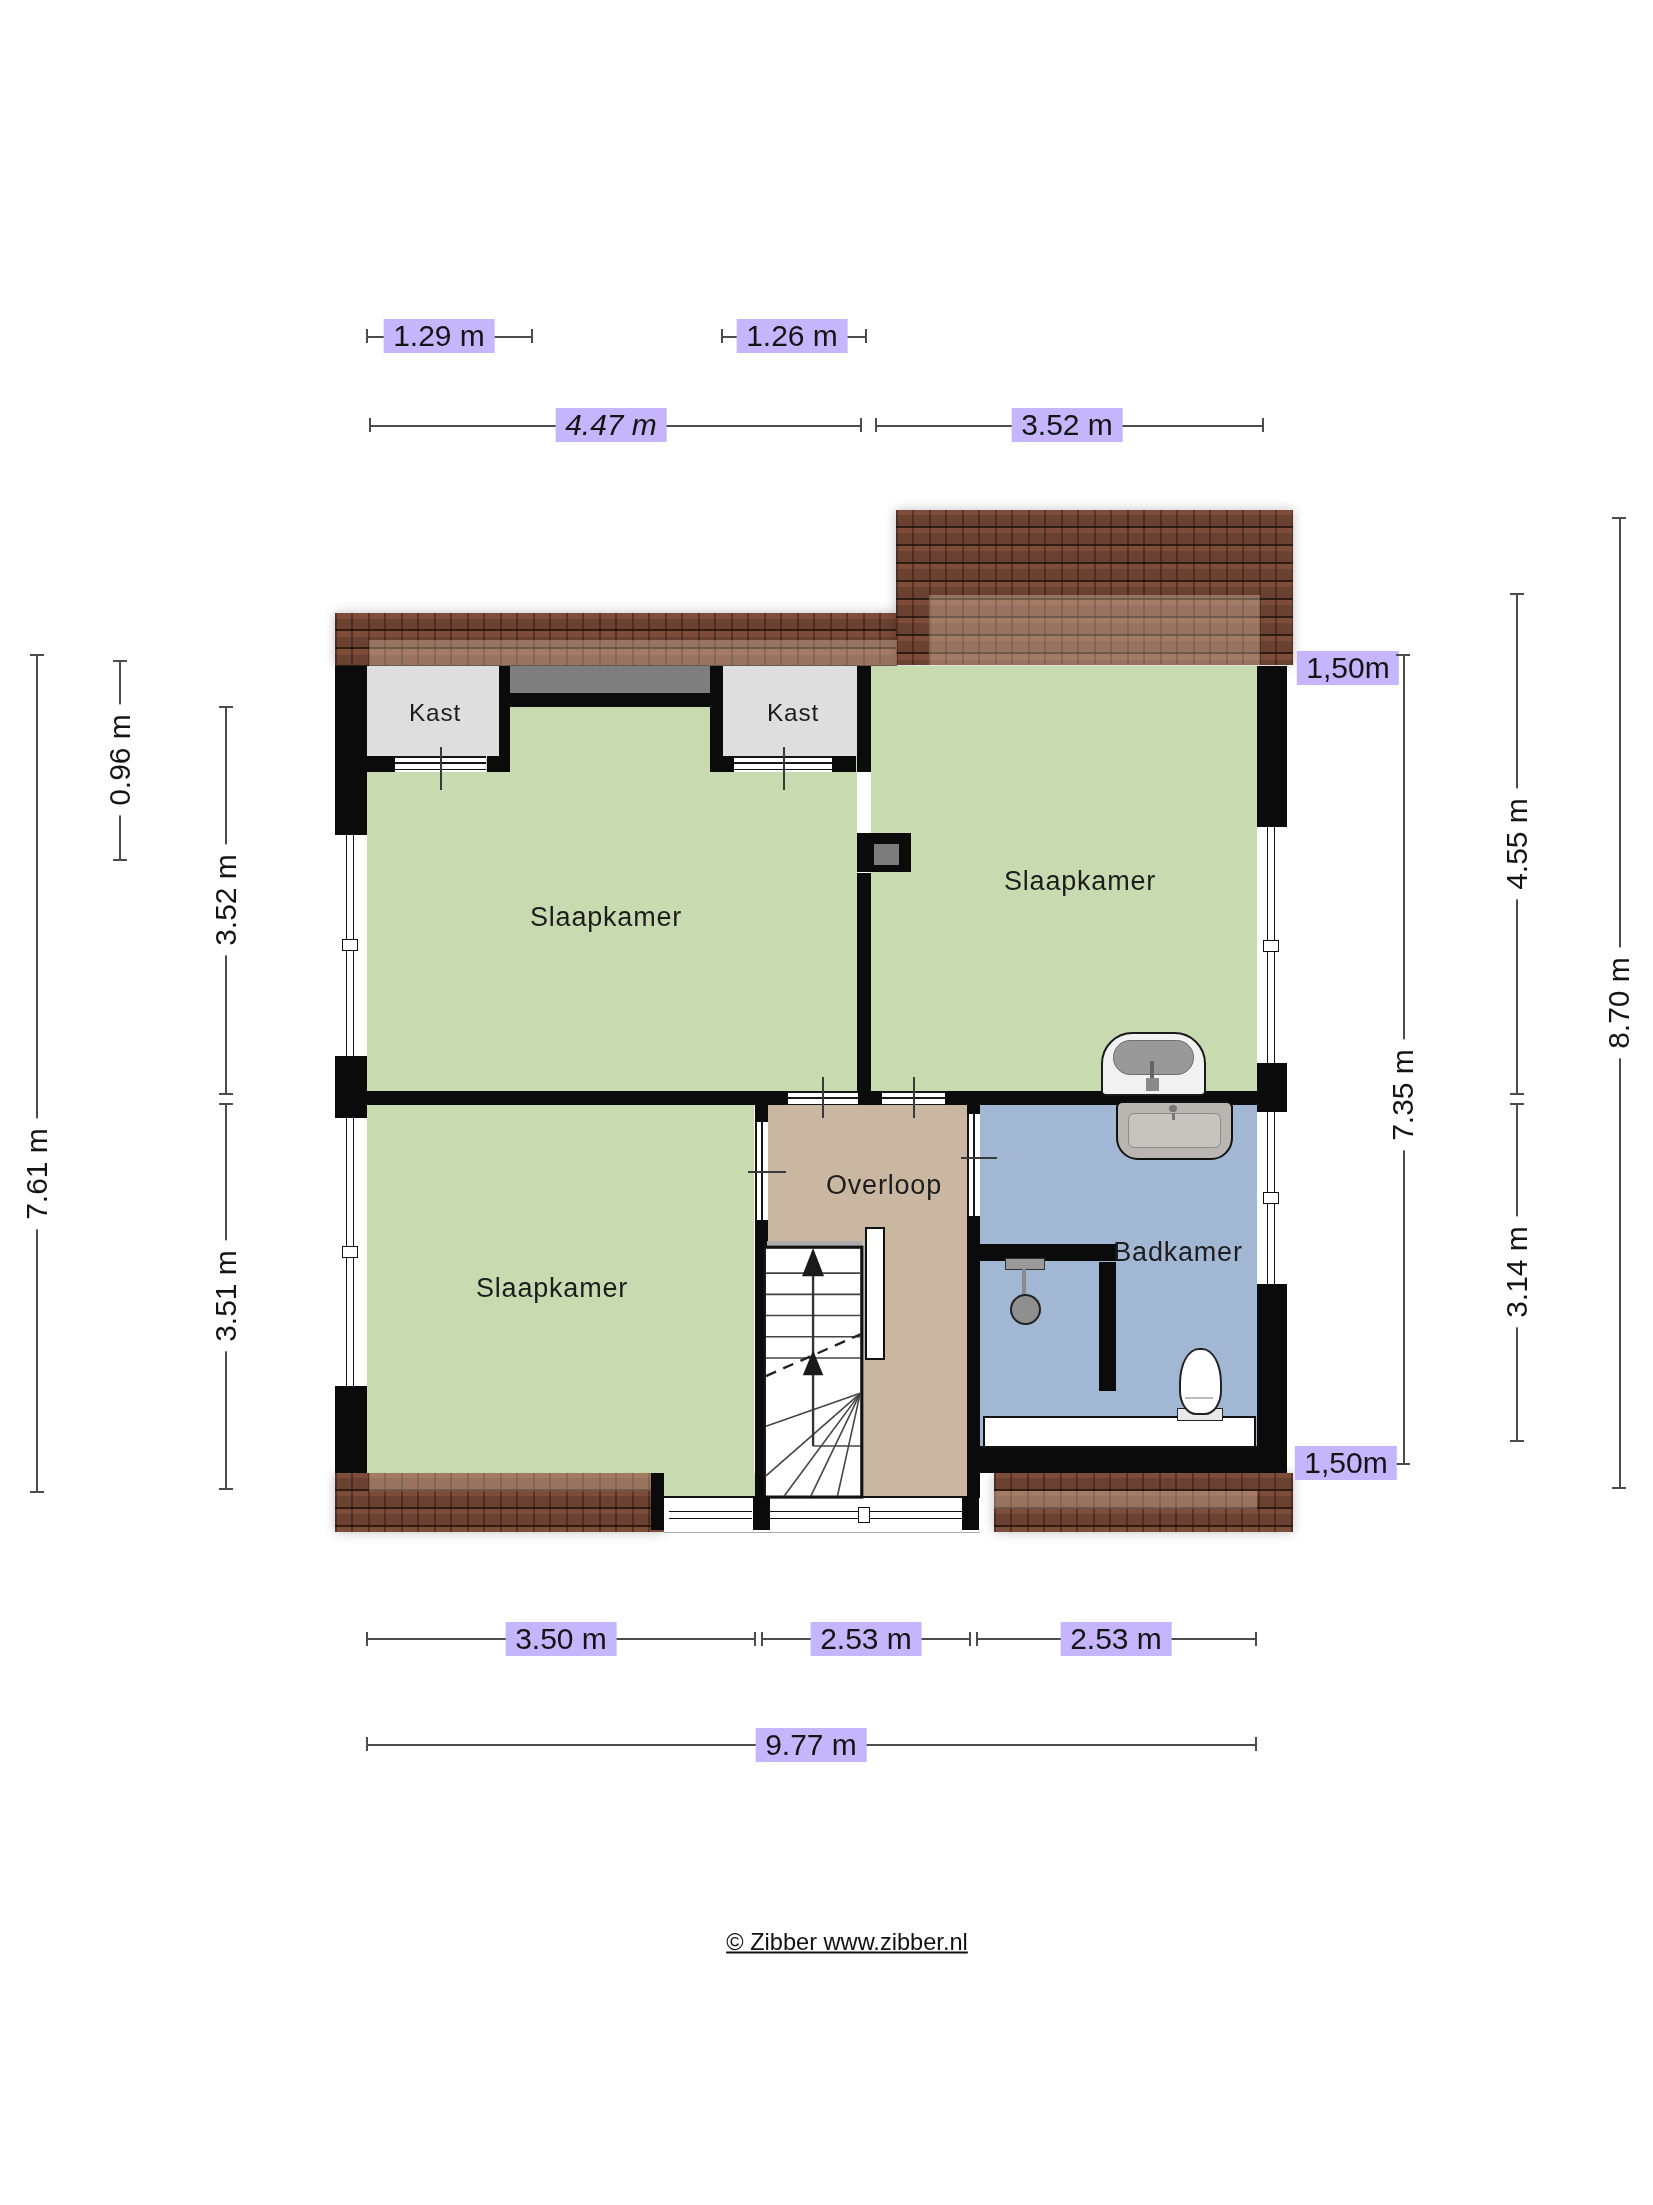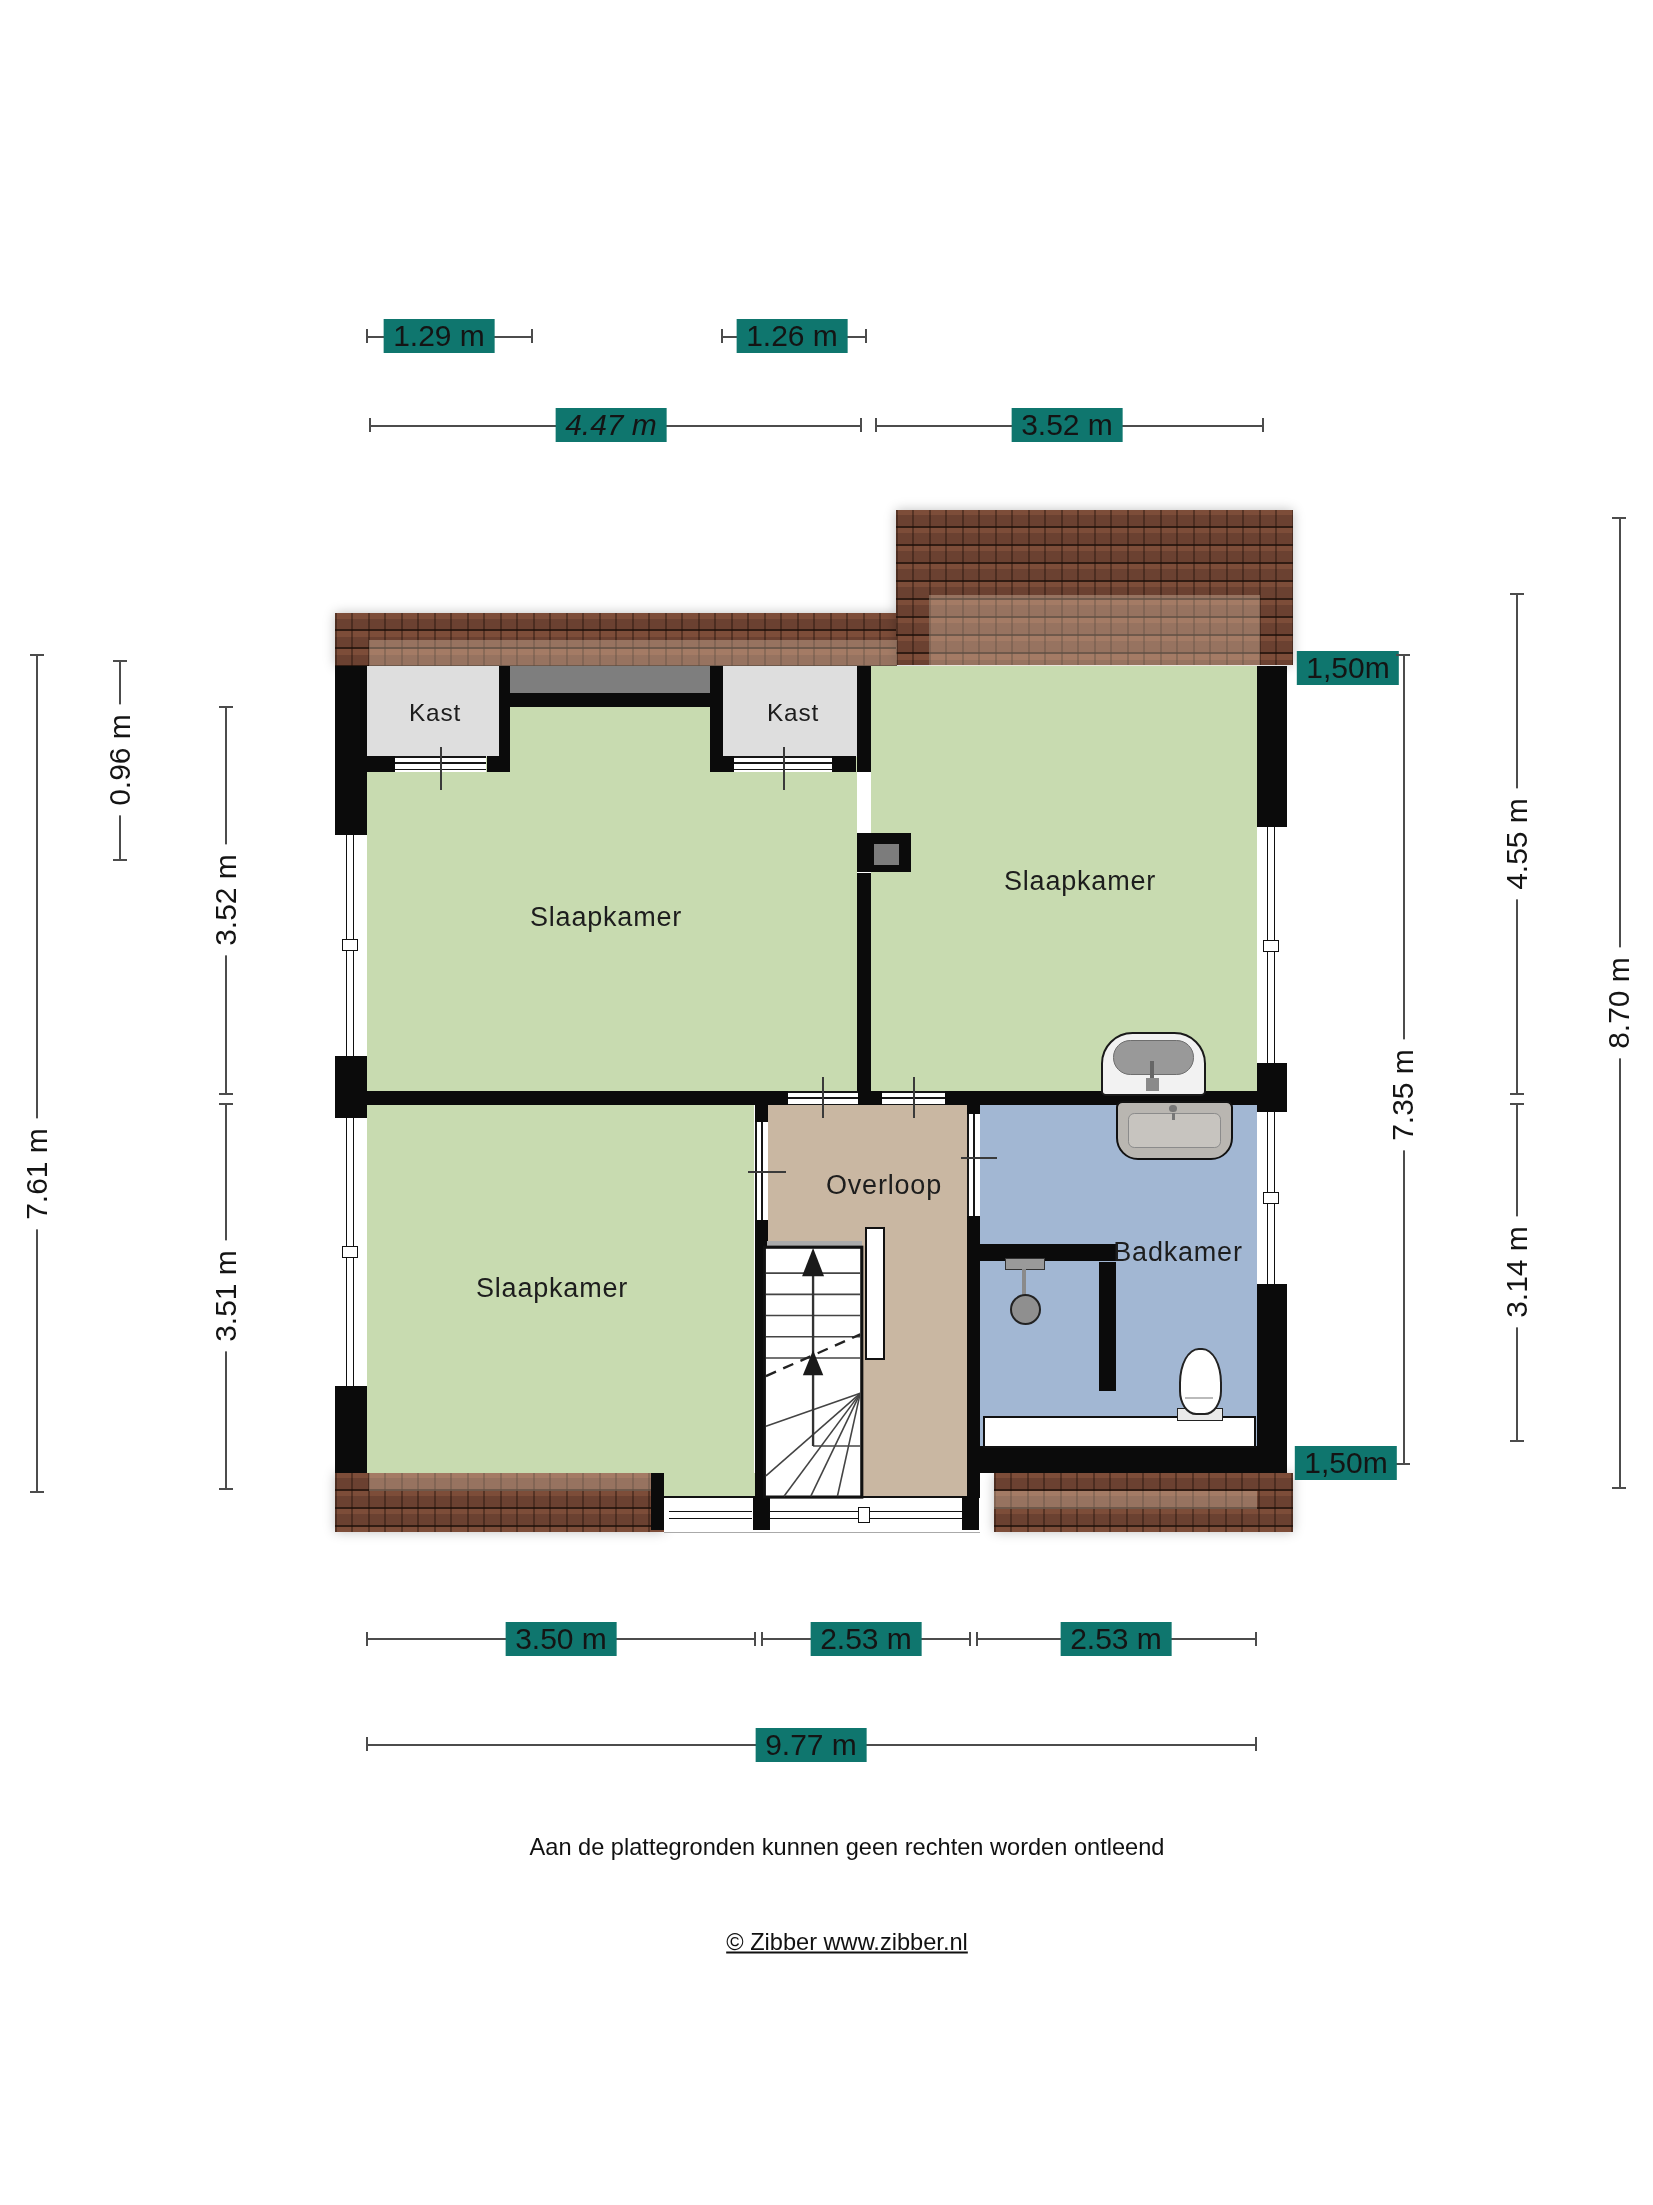--- a/index.html
+++ b/index.html
@@ -3,21 +3,21 @@
 <meta charset="utf-8">
 <style>
   html,body{margin:0;padding:0;background:#fff;}
   body{width:1654px;height:2205px;position:relative;font-family:"Liberation Sans",sans-serif;}
   .abs{position:absolute;}
   .plan{position:absolute;left:0;top:0;width:1654px;height:2205px;}
   .wall{position:absolute;background:#0b0b0b;}
   .room{position:absolute;}
   .lbl{position:absolute;transform:translate(-50%,-50%);font-size:27px;color:#1d1d1d;letter-spacing:0.8px;white-space:nowrap;}
   .klbl{font-size:24.4px;}
-  .dlbl{position:absolute;transform:translate(-50%,-50%);font-size:30px;color:#141414;background:#0f766e;padding:0 9.5px;white-space:nowrap;}
+  .dlbl{position:absolute;transform:translate(-50%,-50%);font-size:30px;color:#141414;background:#c4b5fd;padding:0 9.5px;white-space:nowrap;}
   .vlbl{position:absolute;transform:translate(-50%,-50%) rotate(-90deg);font-size:30px;color:#141414;background:#fff;padding:0 9.5px;white-space:nowrap;}
   .dlh{position:absolute;height:1.6px;background:#4c4c4c;}
   .dlv{position:absolute;width:1.6px;background:#4c4c4c;}
   .tkv{position:absolute;width:1.6px;height:14px;background:#4c4c4c;}
   .tkh{position:absolute;width:14px;height:1.6px;background:#4c4c4c;}
   .roof{position:absolute;background:
     repeating-linear-gradient(90deg, rgba(25,12,6,.38) 0 1.6px, rgba(0,0,0,0) 1.6px 16.5px),
     repeating-linear-gradient(180deg, #7d4d39 0 5.5px, #6b4131 5.5px 15.8px, #311c13 15.8px 18px);
     box-shadow:0 0 11px rgba(0,0,0,.25);}
   .rooflight{position:absolute;background:rgba(255,233,205,.30);}
@@ -251,17 +251,16 @@
   <div class="dlh" style="left:976px;top:1638px;width:281px;"></div>
   <div class="tkv" style="left:976px;top:1632px;"></div>
     <div class="tkv" style="left:1255px;top:1632px;"></div>
   <div class="dlbl" style="left:1116px;top:1639px;">2.53 m</div>
 
   <div class="dlh" style="left:366px;top:1744px;width:891px;"></div>
   <div class="tkv" style="left:366px;top:1737px;"></div>
     <div class="tkv" style="left:1255px;top:1737px;"></div>
   <div class="dlbl" style="left:811px;top:1745px;">9.77 m</div>
 
-  <div class="footer" style="left:847px;top:1847px;">Aan de plattegronden kunnen geen rechten worden ontleend</div>
   <div class="footer" style="left:847px;top:1942px;text-decoration:underline;">© Zibber www.zibber.nl</div>
 
 </div>
 
 
 </body></html>

